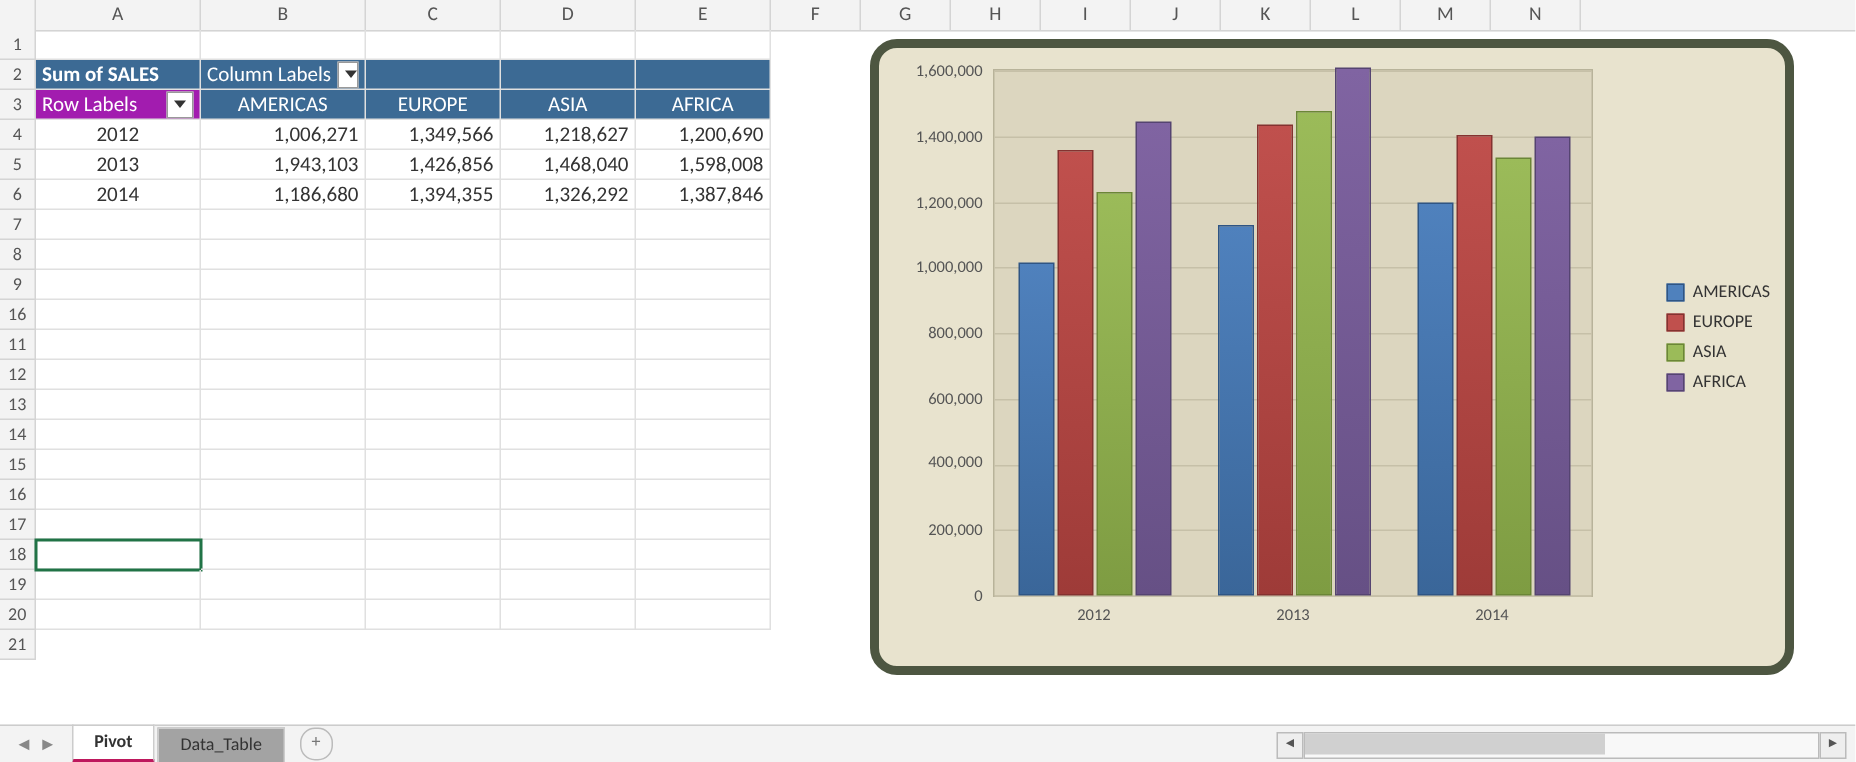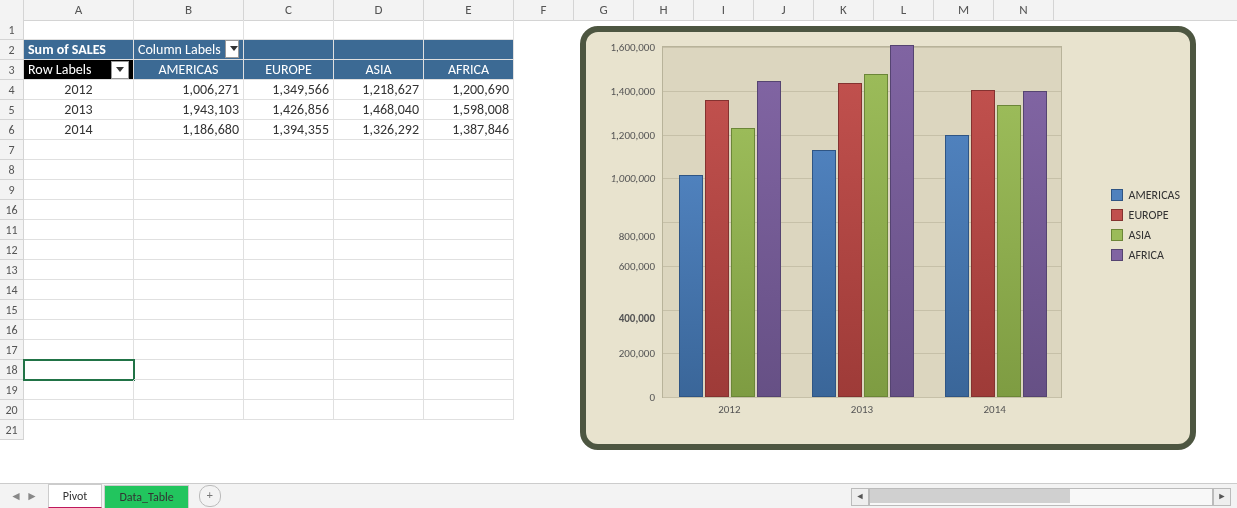--- a/index.html
+++ b/index.html
@@ -7,21 +7,21 @@
 .colhdr{display:flex;height:20px;border-bottom:1px solid #d4d4d4;background:#f3f3f3}
 .ch{box-sizing:border-box;border-right:1px solid #d4d4d4;background:#f3f3f3;text-align:center;font-size:13px;color:#555;line-height:20px}
 .rh{box-sizing:border-box;width:24px;height:20px;border-right:1px solid #d4d4d4;border-bottom:1px solid #d4d4d4;background:#f3f3f3;text-align:center;font-size:12px;color:#555;line-height:20px}
 .grid{position:absolute;left:24px;top:20px}
 .row{display:flex;height:20px}
 .cell{box-sizing:border-box;border-right:1px solid #e0e0e0;border-bottom:1px solid #e0e0e0;padding:0 4px;line-height:20px;white-space:nowrap;overflow:hidden}
 .cA{width:110px}.cB{width:110px}.cC{width:90px}.cD{width:90px}.cE{width:90px}.cF{width:60px}.cG{width:60px}.cH{width:60px}.cI{width:60px}.cJ{width:60px}.cK{width:60px}.cL{width:60px}.cM{width:60px}.cN{width:60px}
 .num{text-align:right}
 .ctr{text-align:center}
 .pivothdr{background:#3c6a94;color:#fff;font-weight:normal}
-.rowlbl{background:#000000;color:#fff}
+.rowlbl{background:#a21caf;color:#fff}
 .collbl{background:#3c6a94;color:#fff;text-align:center}
 .dd{display:inline-block;width:16px;height:16px;border:1px solid #999;background:#fff;vertical-align:middle;margin-left:4px;position:relative}
 .dd::after{content:"";position:absolute;top:5px;left:4px;border-left:4px solid transparent;border-right:4px solid transparent;border-top:5px solid #333}
 .dd.filtered::before{content:"";position:absolute;top:2px;left:3px;width:8px;height:4px;border-left:2px solid #333;border-right:2px solid #333;border-top:2px solid #333;box-sizing:border-box}
 .sel{outline:2px solid #217346;outline-offset:-1px}
 
 .chart{position:absolute;left:580px;top:26px;width:616px;height:424px;border:6px solid #4d5641;border-radius:18px;background:#e8e3ce;box-sizing:border-box}
 .plot{position:absolute;left:76px;top:14px;right:128px;bottom:46px;background:#dcd6bf;border:1px solid #b8b39a}
 .hg{position:absolute;left:0;right:0;border-top:1px solid #c6c0a8}
 .yl{position:absolute;right:100%;margin-right:8px;font-size:11px;color:#555;transform:translateY(-50%)}
@@ -31,22 +31,22 @@
 .b1{background:linear-gradient(to bottom,#c0504d,#9e3b38);border:1px solid #843230}
 .b2{background:linear-gradient(to bottom,#9bbb59,#7e9c42);border:1px solid #6b8637}
 .b3{background:linear-gradient(to bottom,#8064a2,#665085);border:1px solid #554471}
 .legend{position:absolute;right:10px;top:150px;background:transparent;font-size:12px;color:#333}
 .li{display:flex;align-items:center;margin:6px 0}
 .sw{width:10px;height:10px;margin-right:6px}
 
 .tabs{position:absolute;left:0;bottom:0;height:24px;width:100%;border-top:1px solid #ccc;background:#f3f3f3;display:flex;align-items:center;font-size:12px}
 .tabnav{display:flex;align-items:center;padding:0 8px;color:#888}
 .tabnav span{margin:0 2px}
-.tab{padding:4px 14px;border:1px solid #ccc;border-bottom:none;background:#22c55e;margin-right:2px;cursor:pointer}
-.tab.active{background:#fff;font-weight:normal;border-bottom:1px solid #be185d}
+.tab{padding:4px 14px;border:1px solid #ccc;border-bottom:none;background:#a3a3a3;margin-right:2px;cursor:pointer}
+.tab.active{background:#fff;font-weight:bold;border-bottom:3px solid #be185d}
 .newtab{width:20px;height:20px;border:1px solid #bbb;border-radius:10px;text-align:center;line-height:18px;margin-left:8px;color:#777;cursor:pointer}
 .hscroll{position:absolute;right:6px;bottom:3px;width:380px;height:16px;display:flex;align-items:center}
 .hsbtn{width:16px;height:16px;border:1px solid #bbb;background:#eee;font-size:9px;text-align:center;line-height:14px;color:#555}
 .hstrk{flex:1;height:16px;border:1px solid #bbb;background:#f8f8f8;position:relative}
 .hsth{position:absolute;left:0;top:0;height:14px;width:200px;background:#d0d0d0}
 .dots{color:#999;margin-right:10px;letter-spacing:1px}
 </style>
 </head>
 <body>
 
@@ -100,21 +100,21 @@
     <div class="row">
       <div class="cell cA"></div>
       <div class="cell cB"></div>
       <div class="cell cC"></div>
       <div class="cell cD"></div>
       <div class="cell cE"></div>
     </div>
 
     <div class="row">
       <div class="cell cA pivothdr" style="font-weight:bold">Sum of SALES</div>
-      <div class="cell cB pivothdr" style="display:flex;align-items:flex-start;justify-content:space-between">
+      <div class="cell cB pivothdr" style="display:flex;align-items:center;justify-content:space-between">
         <span>Column Labels</span>
         <span class="dd"></span>
       </div>
       <div class="cell cC pivothdr"></div>
       <div class="cell cD pivothdr"></div>
       <div class="cell cE pivothdr"></div>
     </div>
 
     <div class="row">
       <div class="cell cA rowlbl" style="display:flex;align-items:center;justify-content:space-between">
@@ -251,27 +251,27 @@
       </div>
   </div>
 
   <div class="chart">
     <div class="plot" id="plot">
         <div class="hg" style="top: 350px;"></div>
         <div class="yl" style="top: 350px;">0</div>
         <div class="hg" style="top: 306.25px;"></div>
         <div class="yl" style="top: 306.25px; text-align: center;">200,000</div>
         <div class="hg" style="top: 262.5px;"></div>
-        <div class="yl" style="top: 271px; font-weight: bold;">400,000</div>
+        <div class="yl" style="top: 261px;">400,000</div>
         <div class="hg" style="top: 218.75px;"></div>
         <div class="yl" style="top: 218.75px;">600,000</div>
         <div class="hg" style="top: 175px;"></div>
-        <div class="yl" style="top: 175px; margin-top: 14px;">800,000</div>
+        <div class="yl" style="top: 175px;">800,000</div>
         <div class="hg" style="top: 131.25px;"></div>
-        <div class="yl" style="top: 131.25px; font-style: italic;">1,000,000</div>
+        <div class="yl" style="top: 131.25px;">1,000,000</div>
         <div class="hg" style="top: 87.5px;"></div>
         <div class="yl" style="top: 87.5px;">1,200,000</div>
         <div class="hg" style="top: 43.75px;"></div>
         <div class="yl" style="top: 43.75px;">1,400,000</div>
         <div class="hg" style="top: 0px;"></div>
         <div class="yl" style="top: 0px;">1,600,000</div>
         <div class="bar b0" style="left: 16.3333px; height: 220.122px;"></div>
         <div class="bar b1" style="left: 42.3333px; height: 295.218px;"></div>
         <div class="bar b2" style="left: 68.3333px; height: 266.575px;"></div>
         <div class="bar b3" style="left: 94.3333px; height: 314.278px;"></div>

